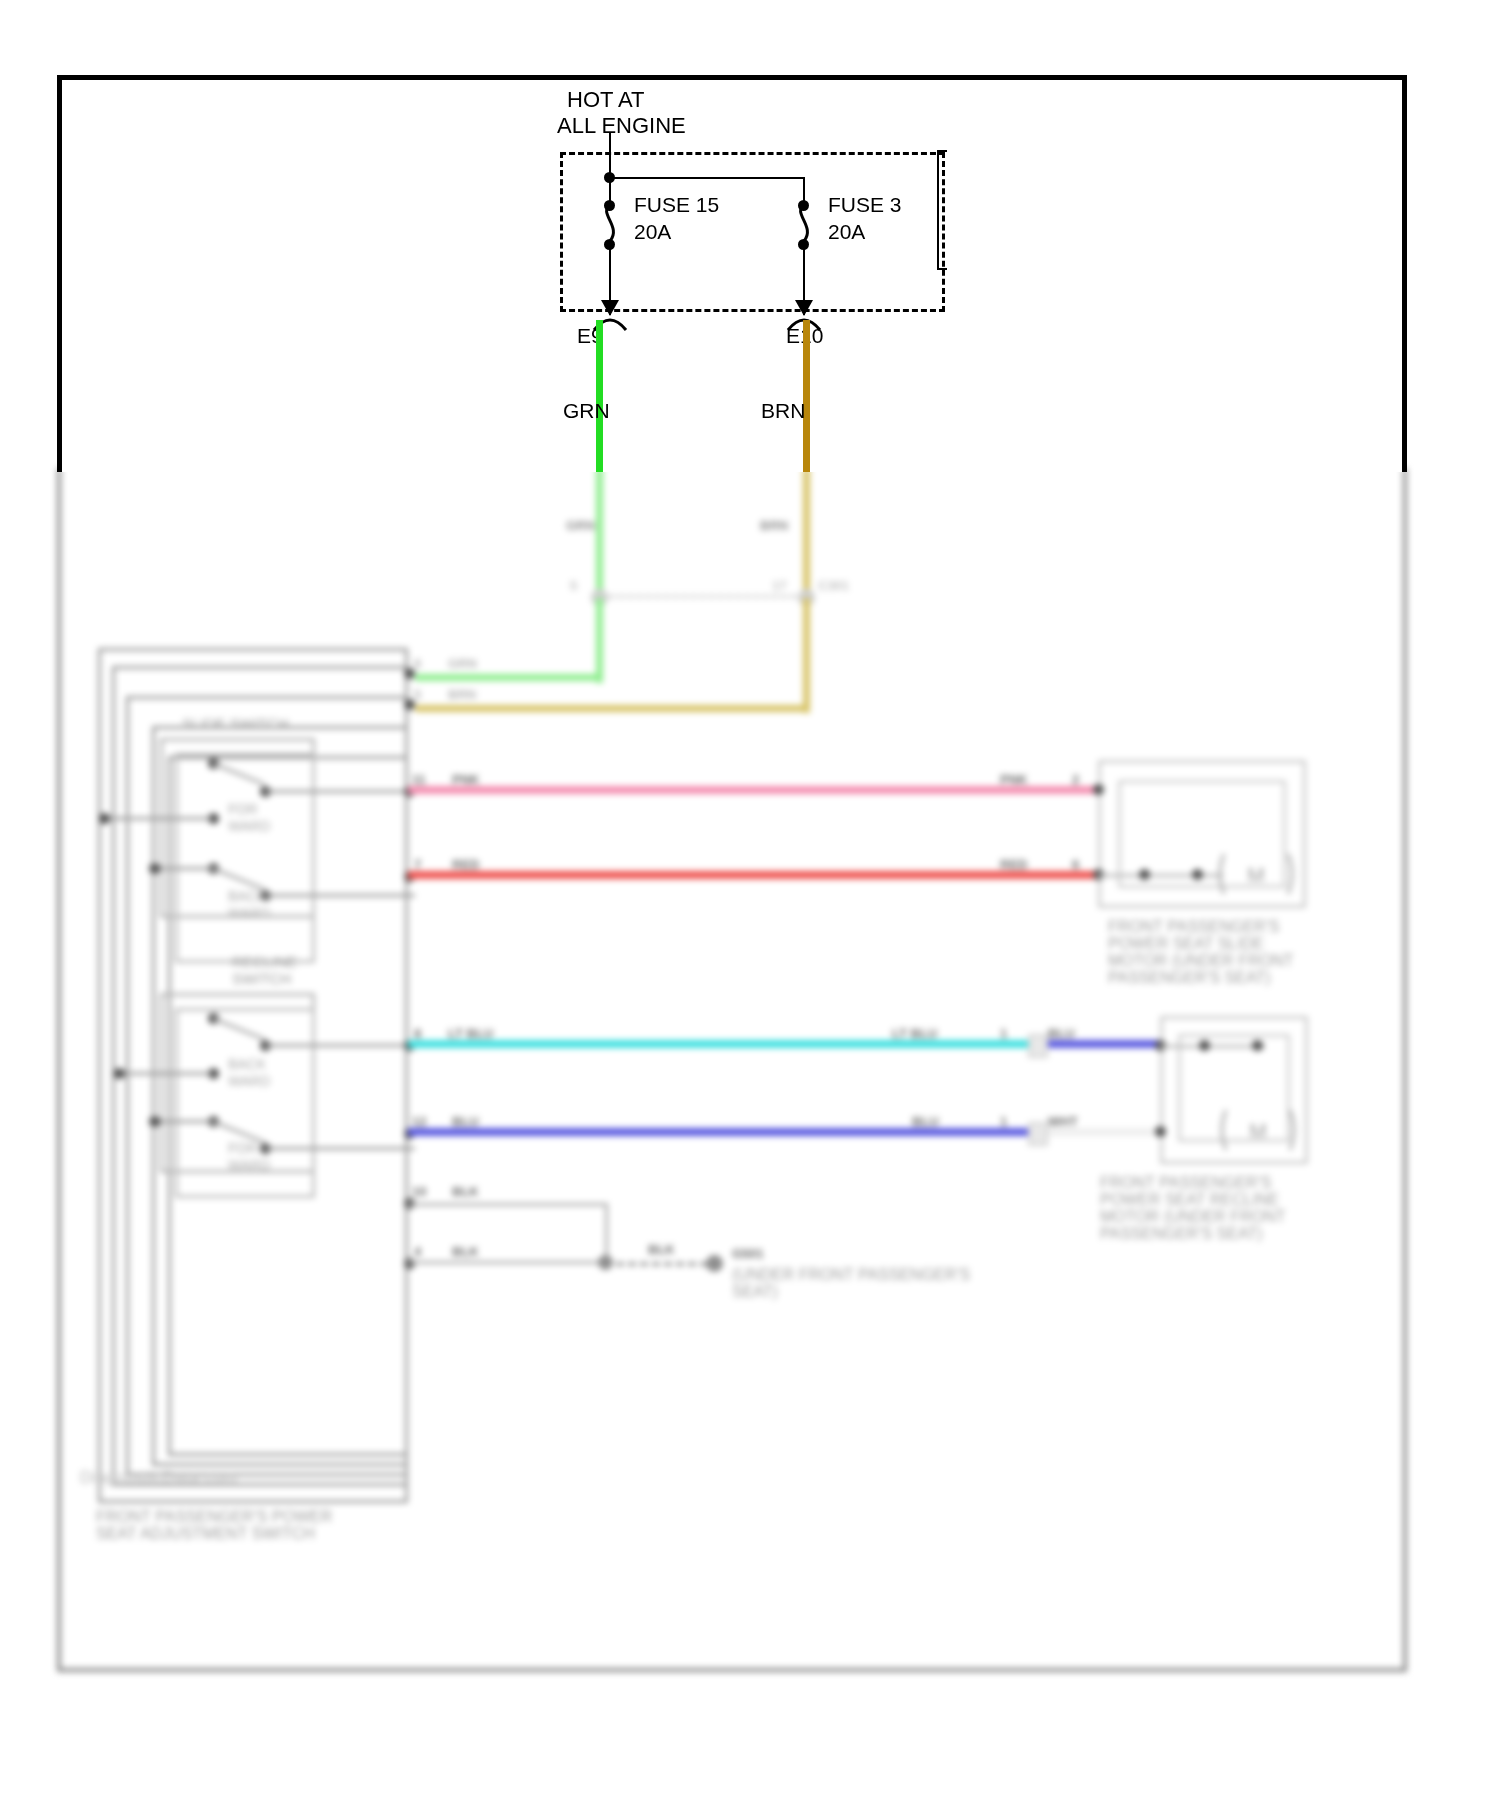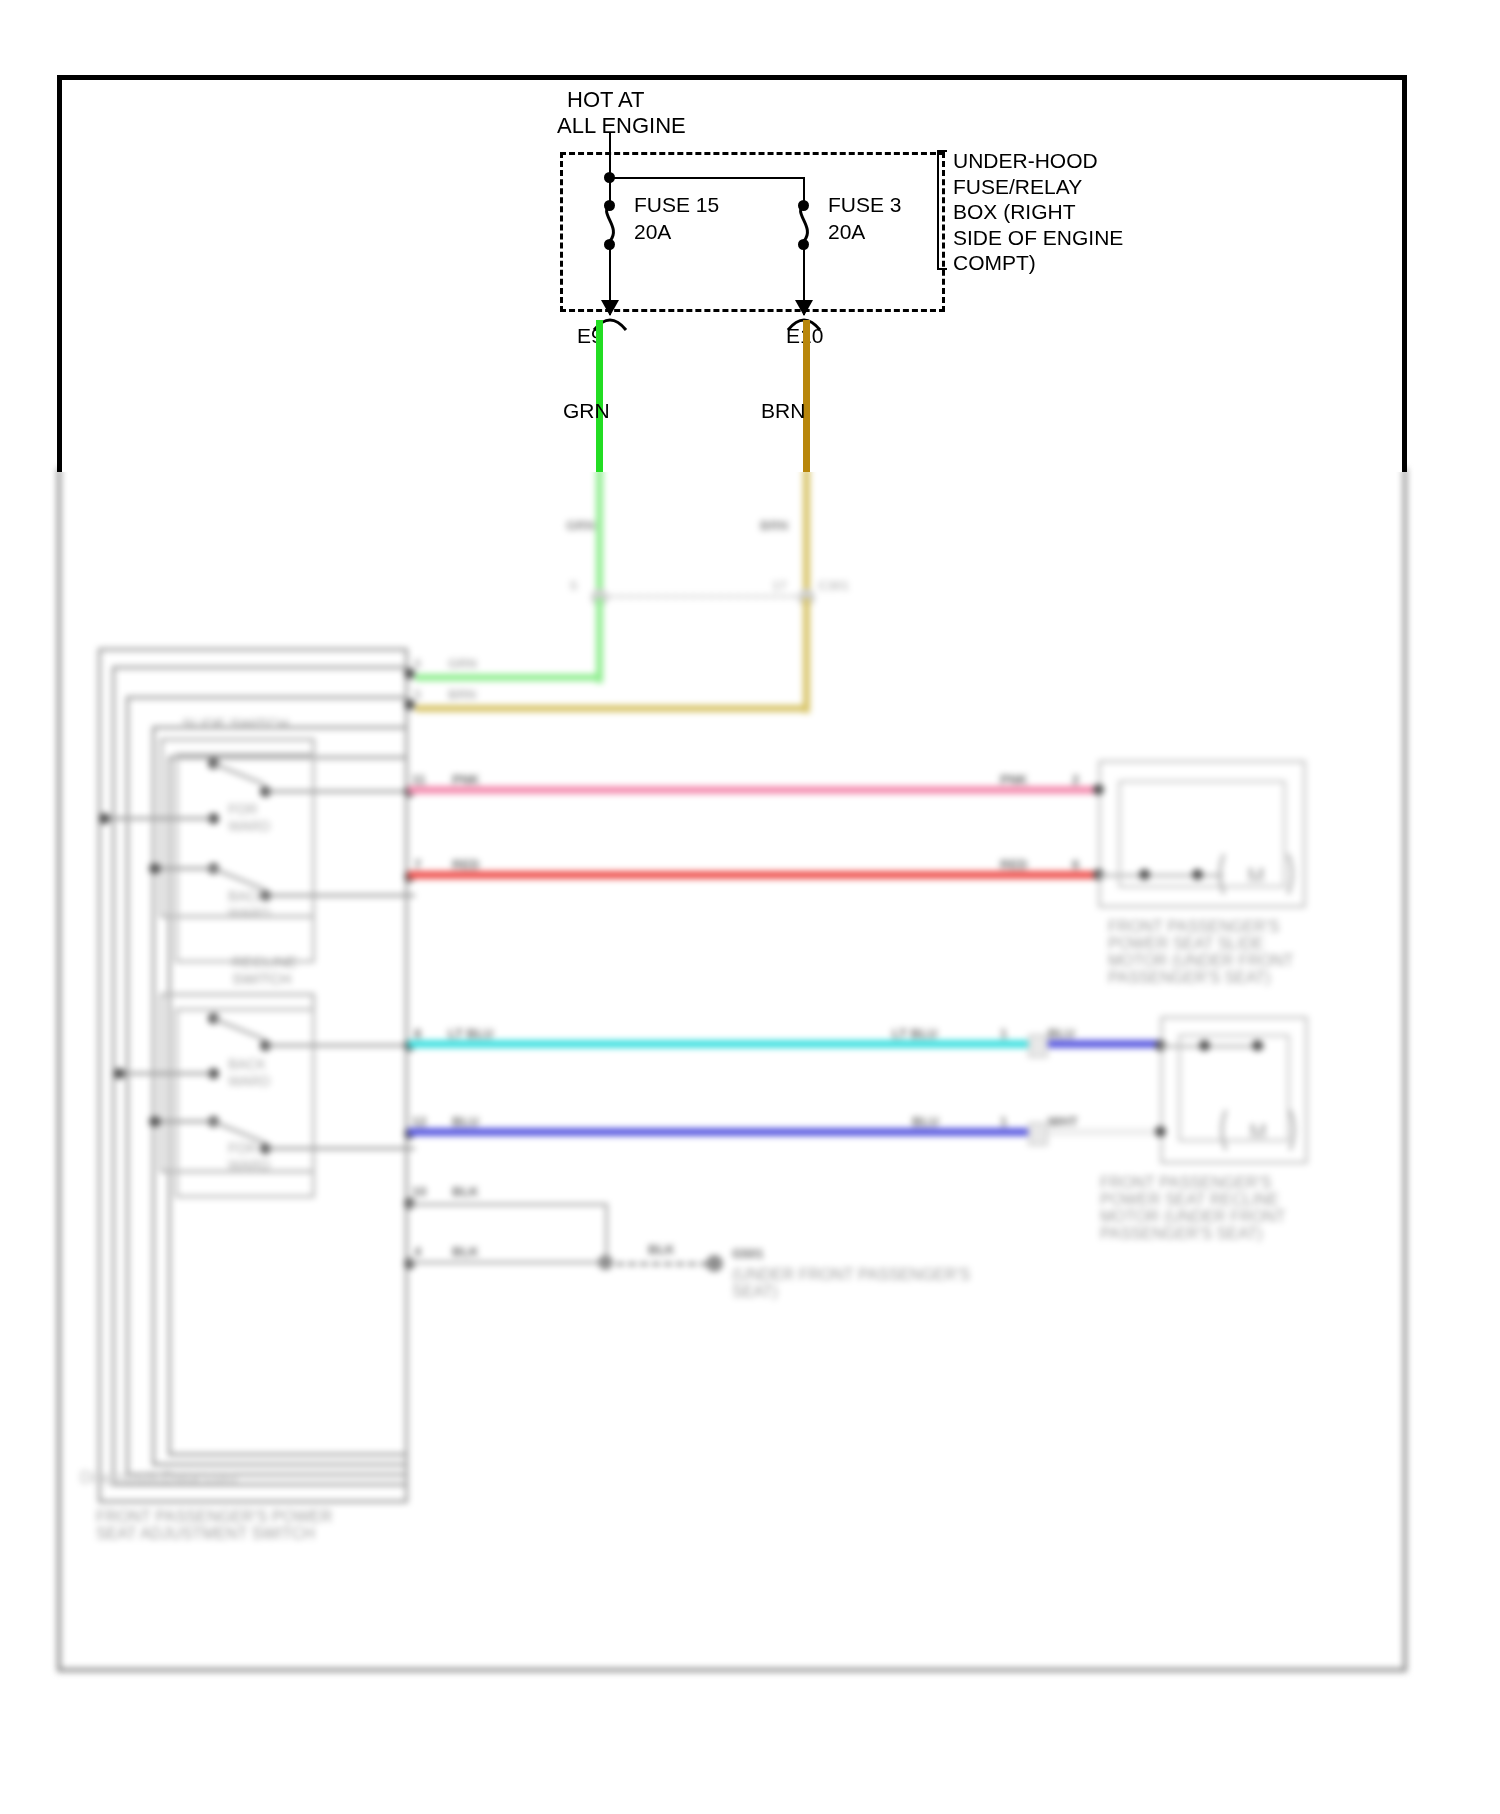--- a/index.html
+++ b/index.html
@@ -266,25 +266,20 @@
     </svg>
     <div class="dot" style="left:798px;top:239px;"></div>
     <div class="vline" style="left:803px;top:245px;height:70px;"></div>
     <svg style="position:absolute;left:792px;top:296px;" width="24" height="24">
       <path d="M12 20 L3 4 L21 4 Z" fill="#000"></path>
     </svg>
     <div class="lbl" style="left:828px;top:192px;">FUSE 3</div>
     <div class="lbl" style="left:828px;top:219px;">20A</div>
 
     <div class="callout-bracket" style="left:937px;top:150px;height:120px;"></div>
-    <div class="lbl" style="left:953px;top:148px;font-size:21px;line-height:25.5px;">UNDER-HOOD
-FUSE/RELAY
-BOX (RIGHT
-SIDE OF ENGINE
-COMPT)</div>
 
     <svg style="position:absolute;left:592px;top:310px;" width="36" height="22">
       <path d="M2 20 Q18 0, 34 20" stroke="#000" stroke-width="3" fill="none"></path>
     </svg>
     <svg style="position:absolute;left:786px;top:310px;" width="36" height="22">
       <path d="M2 20 Q18 0, 34 20" stroke="#000" stroke-width="3" fill="none"></path>
     </svg>
     <div class="lbl" style="left:577px;top:323px;">E9</div>
     <div class="lbl" style="left:786px;top:323px;">E10</div>
 

